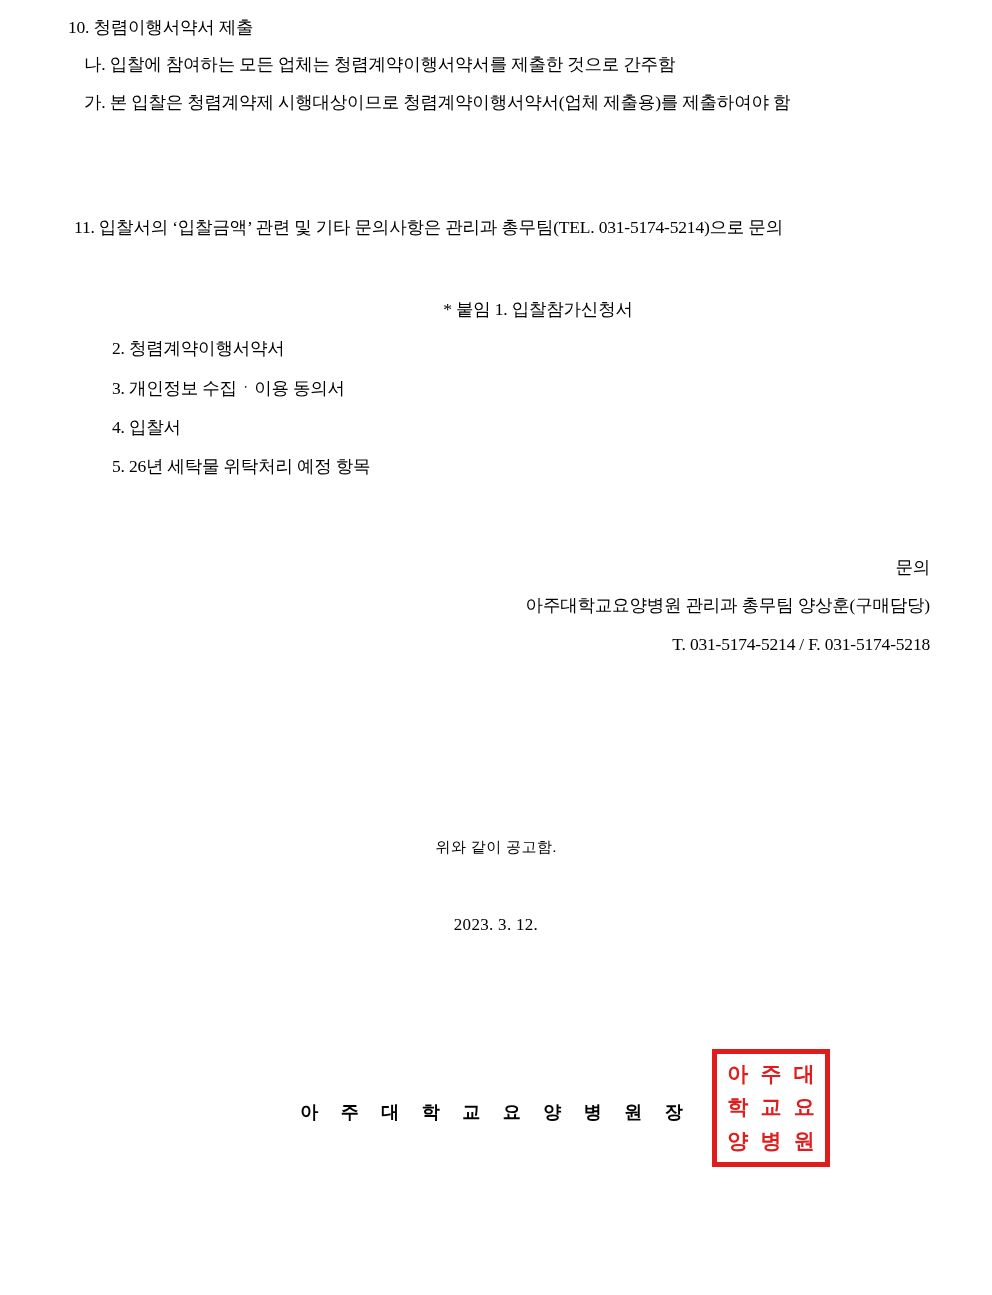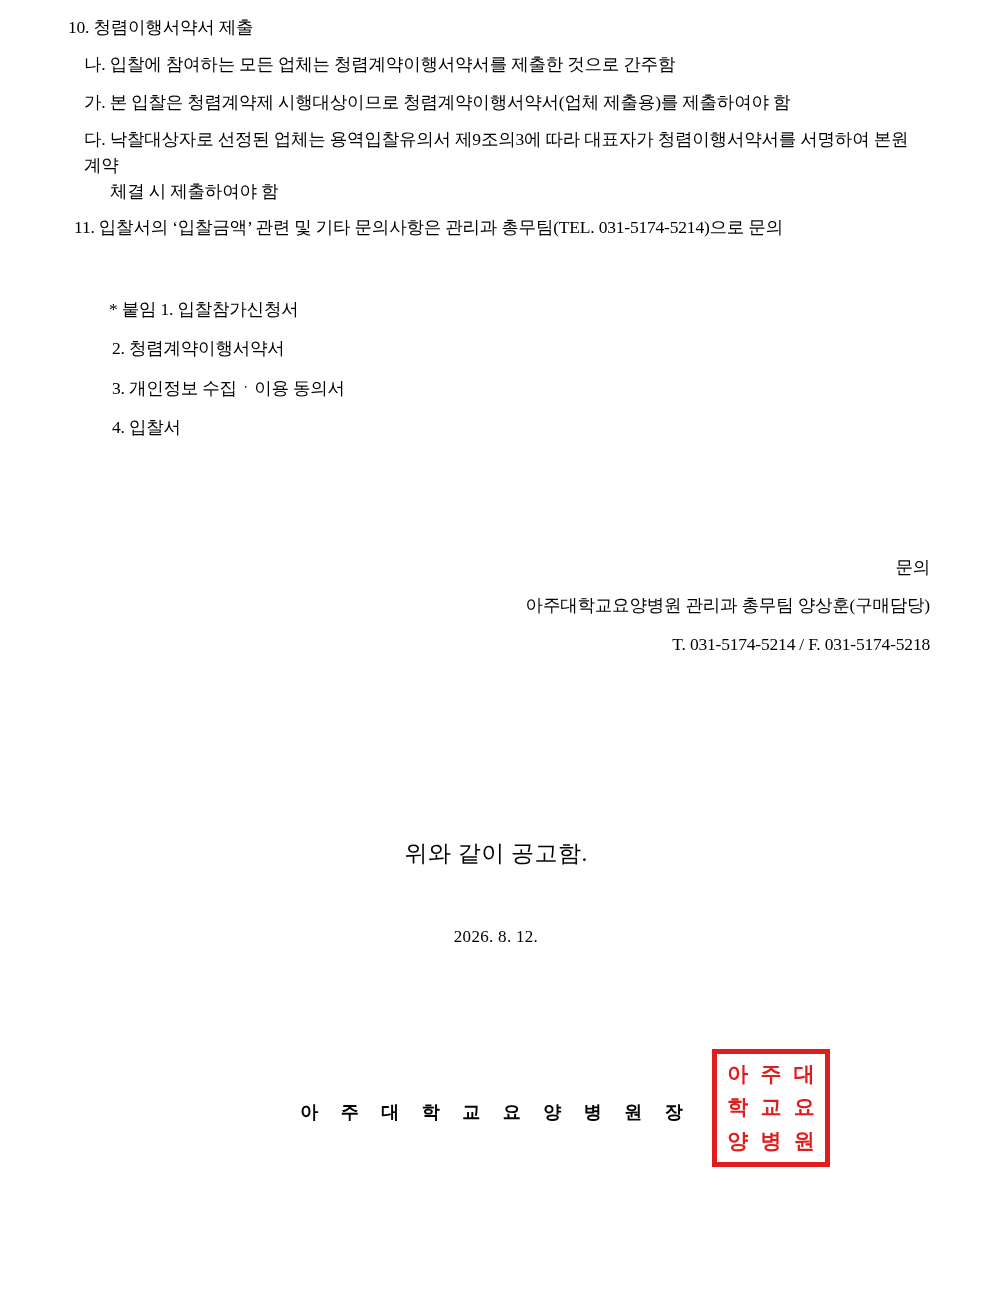--- a/index.html
+++ b/index.html
@@ -57,22 +57,23 @@
   
   #item10 { top: 14px; }
   #item10 .line { margin-bottom: 11px; }
 
   
   #item11 { top: 214px; padding-left: 6px; }
 
   
   #attachments { top: 296px; }
   #attachments .att-head {
-    margin-left: 109px;
+    margin-left: 84px;
     margin-bottom: 13px;
+    text-align: center;
   }
   #attachments .att-item {
     margin-left: 112px;
     margin-bottom: 13px;
   }
 
   
   #contact {
     top: 554px;
     text-align: right;
@@ -84,21 +85,21 @@
     margin-bottom: 12px;
     white-space: pre;
   }
 
   
   #closing {
     top: 838px;
     text-align: center;
   }
   #closing .closing-text {
-    font-size: 23px;
+    font-size: 15px;
     letter-spacing: 0.5px;
     margin-bottom: 58px;
   }
   #closing .date-text {
     font-size: 17px;
     letter-spacing: 0.3px;
   }
 
   
   #signature {
@@ -150,47 +151,43 @@
 </style>
 </head>
 <body>
 
 <div class="page">
 
   <div class="section" id="item10">
     <div class="line lvl1">10. 청렴이행서약서 제출</div>
     <div class="line lvl2">나. 입찰에 참여하는 모든 업체는 청렴계약이행서약서를 제출한 것으로 간주함</div>
     <div class="line lvl2">가. 본 입찰은 청렴계약제 시행대상이므로 청렴계약이행서약서(업체 제출용)를 제출하여야 함</div>
-    <div class="line lvl2-wrap">
-      <span>다.</span>
-      <span>낙찰대상자로 선정된 업체는 용역입찰유의서 제9조의3에 따라 대표자가 청렴이행서약서를 서명하여 본원 계약</span>
-      <span class="cont">체결 시 제출하여야 함</span>
-    </div>
   </div>
 
   <div class="section" id="item11">
     <div class="line lvl1">11. 입찰서의 ‘입찰금액’ 관련 및 기타 문의사항은 관리과 총무팀(TEL. 031-5174-5214)으로 문의</div>
   </div>
 
   <div class="section" id="attachments">
     <div class="line att-head">* 붙임 1. 입찰참가신청서</div>
     <div class="line att-item">2. 청렴계약이행서약서</div>
     <div class="line att-item">3. 개인정보 수집ㆍ이용 동의서</div>
     <div class="line att-item">4. 입찰서</div>
+    <div class="line att-item">5. 26년 세탁물 위탁처리 예정 항목</div>
   </div>
 
   <div class="section" id="contact">
     <div class="line">문의</div>
     <div class="line">아주대학교요양병원 관리과 총무팀 양상훈(구매담당)</div>
     <div class="line">T. 031-5174-5214 / F. 031-5174-5218</div>
   </div>
 
   <div class="section" id="closing">
     <div class="closing-text">위와 같이 공고함.</div>
-    <div class="date-text">2026. 8. 12.</div>
+    <div class="date-text">2023. 3. 12.</div>
   </div>
 
   <div class="section" id="signature">
     <div class="sig-wrap">
       <div class="sig-name">아 주 대 학 교 요 양 병 원 장</div>
       <div class="seal">
         <div class="seal-grid">
           <span class="seal-ch">아</span>
           <span class="seal-ch">주</span>
           <span class="seal-ch">대</span>

